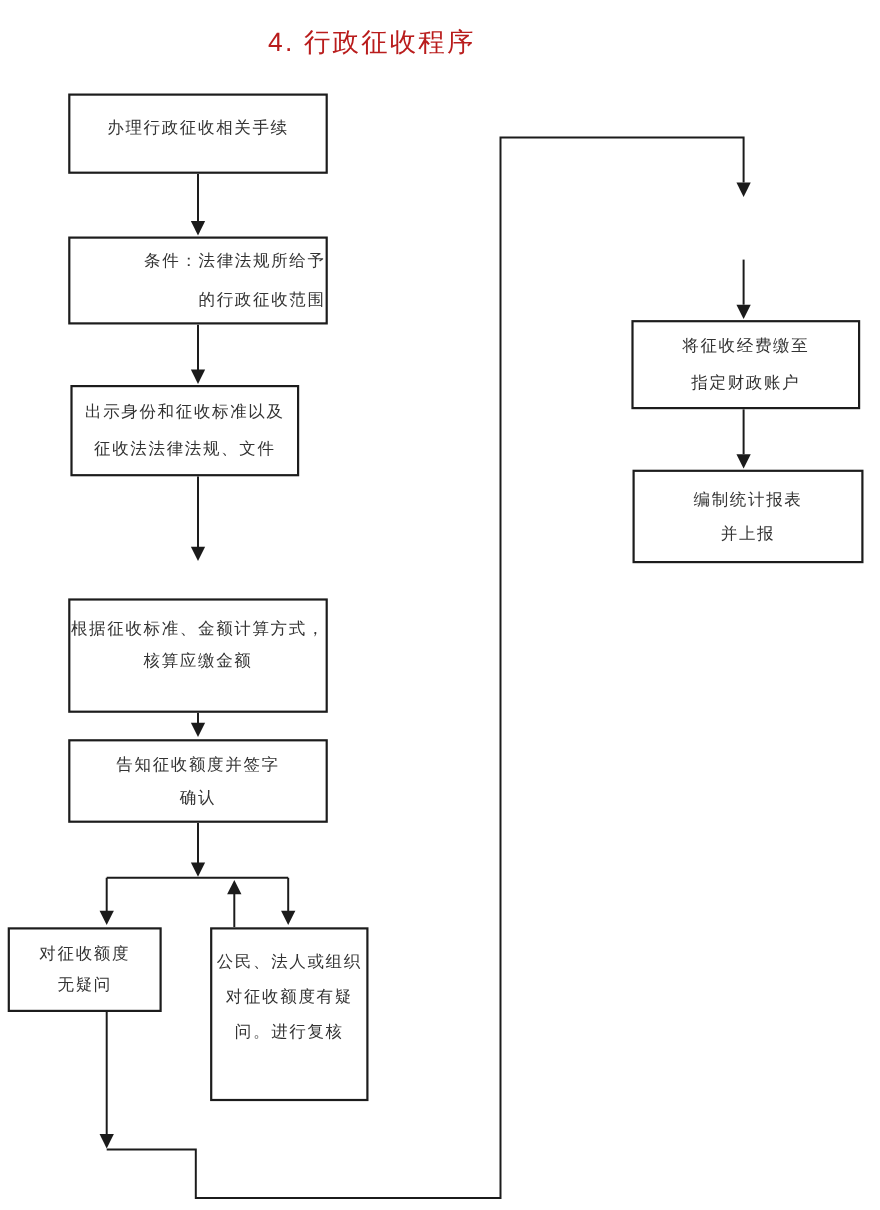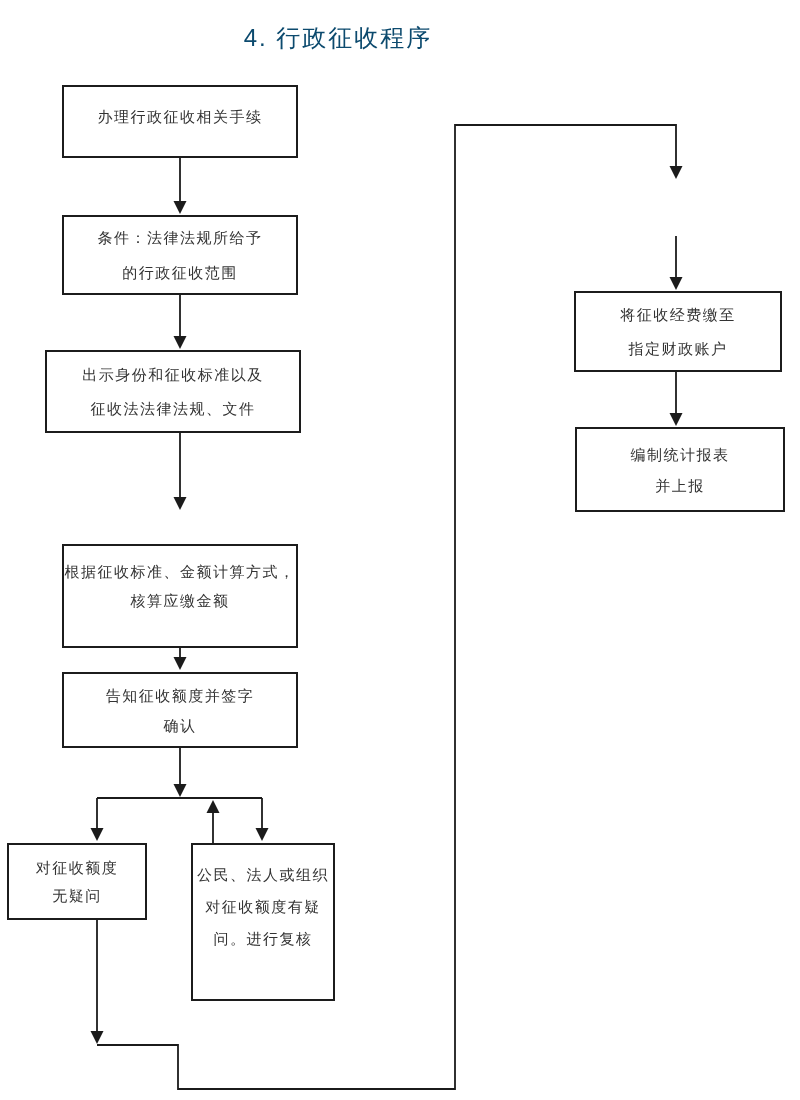--- a/index.html
+++ b/index.html
@@ -15,21 +15,21 @@
     background: #ffffff;
     overflow: hidden;
   }
   .page-title {
     position: absolute;
     top: 22px;
     left: 0;
     width: 676px;
     text-align: center;
     font-size: 24px;
-    color: #0c4a6e;
+    color: #b91c1c;
     letter-spacing: 2px;
   }
   .connectors {
     position: absolute;
     top: 0;
     left: 0;
     width: 800px;
     height: 1100px;
   }
   .connectors path.line {
@@ -52,22 +52,22 @@
     justify-content: center;
     row-gap: 14px;
     text-align: center;
     font-size: 15px;
     color: #333333;
     letter-spacing: 1.5px;
     line-height: 15px;
   }
   .box.top-biased { justify-content: flex-start; }
   #node-handle-procedures   { left: 62px;  top: 85px;  width: 236px; height: 73px;  padding-top: 22px; }
-  #node-condition-scope     { left: 62px;  top: 215px; width: 236px; height: 80px;  row-gap: 20px; }
-  #node-show-identity       { left: 45px;  top: 350px; width: 256px; height: 83px;  row-gap: 19px; }
+  #node-condition-scope     { left: 62px;  top: 215px; width: 236px; height: 80px;  row-gap: 20px; align-items: flex-end; }
+  #node-show-identity       { left: 64px;  top: 350px; width: 208px; height: 83px;  row-gap: 19px; }
   #node-calculate-amount    { left: 62px;  top: 512px; width: 236px; height: 104px; padding-top: 18px; margin-top: 32px; }
   #node-notify-sign         { left: 62px;  top: 672px; width: 236px; height: 76px;  row-gap: 15px; }
   #node-no-doubt            { left: 7px;  top: 843px; width: 140px; height: 77px;  row-gap: 13px; }
   #node-has-doubt           { left: 191px; top: 843px; width: 144px; height: 158px; padding-top: 22px; row-gap: 17px; }
   #node-issue-receipt       { left: 572px; top: 180px; width: 205px; height: 56px; }
   #node-pay-to-account      { left: 574px; top: 291px; width: 208px; height: 81px;  row-gap: 19px; }
   #node-compile-report      { left: 575px; top: 427px; width: 210px; height: 85px;  row-gap: 16px; }
 </style>
 </head>
 <body>

